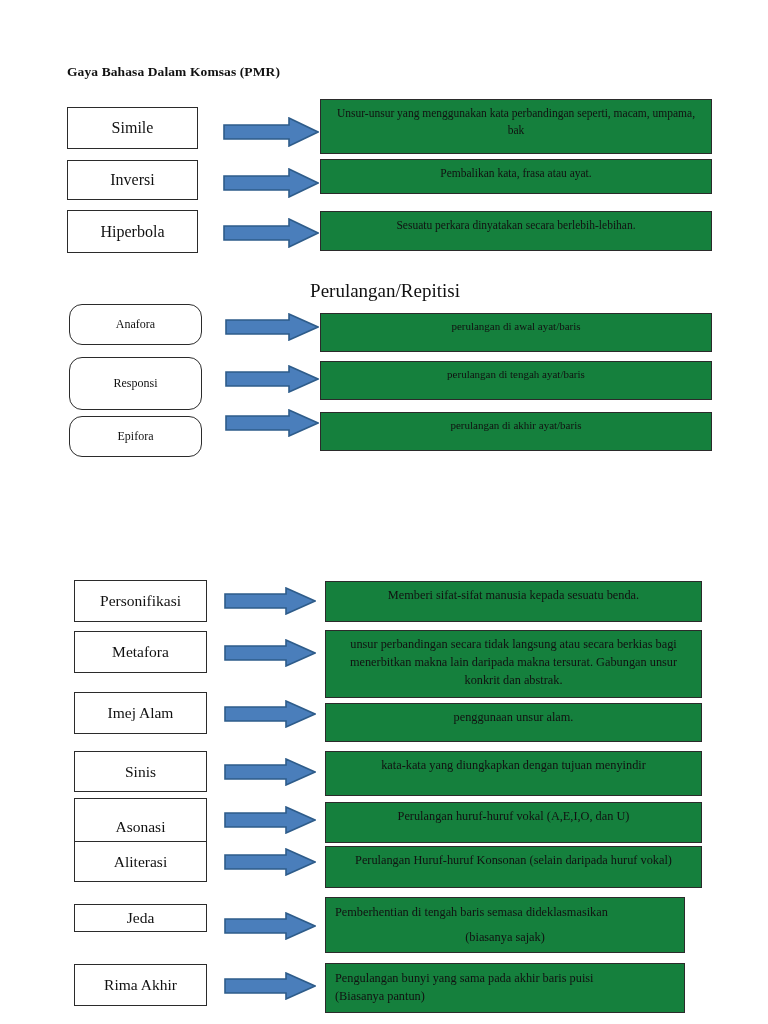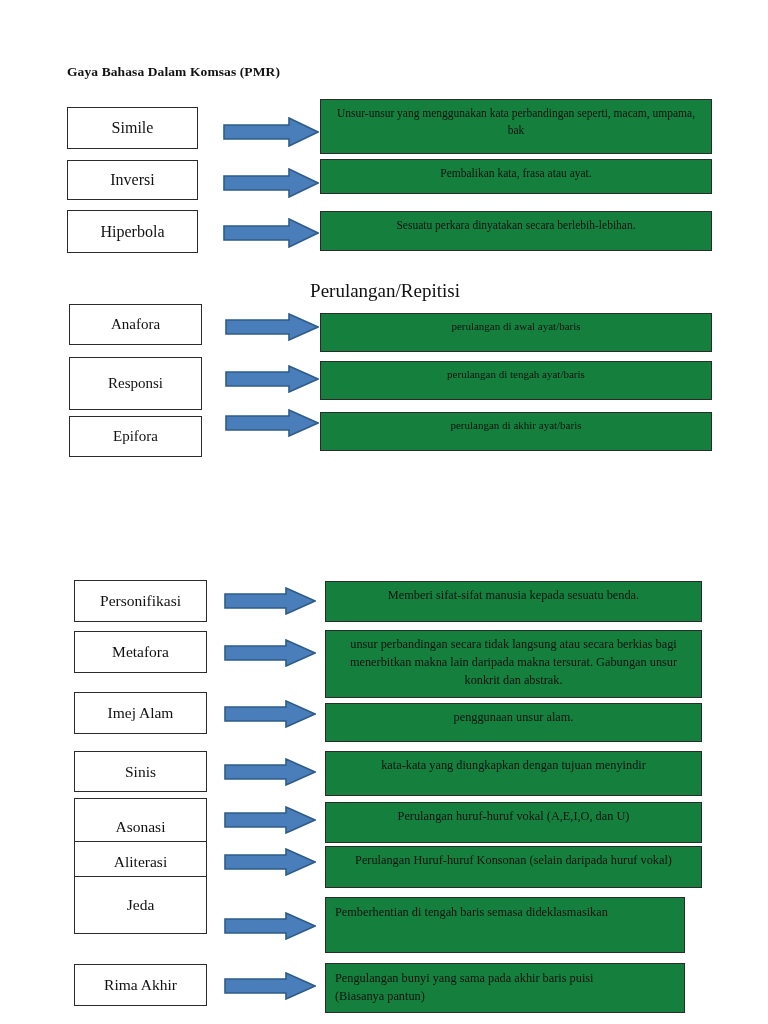--- a/index.html
+++ b/index.html
@@ -72,21 +72,21 @@
   
   .arrow {
     position: absolute;
     display: block;
   }
   .arrow svg { display: block; width: 100%; height: 100%; }
 
   
   .g1 .term-box { font-size: 16px; }
   .g1 .desc-box { font-size: 11.5px; }
-  .g2 .term-box { font-size: 15px; }
+  .g2 .term-box { font-size: 12px; border-radius: 13px; }
   .g2 .desc-box { font-size: 11px; }
   .g3 .term-box { font-size: 15.5px; }
   .g3 .desc-box { font-size: 12.3px; }
 </style>
 </head>
 <body>
 
 <div class="page">
 
   <div class="doc-title">Gaya Bahasa Dalam Komsas (PMR)</div>
@@ -238,30 +238,31 @@
     </div>
     <div class="arrow" style="left:224px; top:848px; width:92px; height:28px;">
       <svg viewBox="0 0 92 28" preserveAspectRatio="none">
         <polygon points="1,7 62,7 62,1 91,14 62,27 62,21 1,21" fill="#4a7ebb" stroke="#2e5c8a" stroke-width="1.6" stroke-linejoin="miter"></polygon>
       </svg>
     </div>
     <div class="desc-box align-center" style="left:325px; top:846px; width:377px; height:42px;">
       <span class="desc-text">Perulangan Huruf-huruf Konsonan (selain daripada huruf vokal)</span>
     </div>
 
-    <div class="term-box" style="left:74px; top:876px; width:133px; height:58px;">
+    <div class="term-box" style="left:74px; top:904px; width:133px; height:28px;">
       <span>Jeda</span>
     </div>
     <div class="arrow" style="left:224px; top:912px; width:92px; height:28px;">
       <svg viewBox="0 0 92 28" preserveAspectRatio="none">
         <polygon points="1,7 62,7 62,1 91,14 62,27 62,21 1,21" fill="#4a7ebb" stroke="#2e5c8a" stroke-width="1.6" stroke-linejoin="miter"></polygon>
       </svg>
     </div>
     <div class="desc-box" style="left:325px; top:897px; width:360px; height:56px; display:block; padding:6px 9px;">
       <span class="desc-text" style="text-align:left; display:block;">Pemberhentian di tengah baris semasa dideklasmasikan</span>
+      <span class="desc-text" style="text-align:center; display:block; margin-top:7px;">(biasanya sajak)</span>
     </div>
 
     <div class="term-box" style="left:74px; top:964px; width:133px; height:42px;">
       <span>Rima Akhir</span>
     </div>
     <div class="arrow" style="left:224px; top:972px; width:92px; height:28px;">
       <svg viewBox="0 0 92 28" preserveAspectRatio="none">
         <polygon points="1,7 62,7 62,1 91,14 62,27 62,21 1,21" fill="#4a7ebb" stroke="#2e5c8a" stroke-width="1.6" stroke-linejoin="miter"></polygon>
       </svg>
     </div>

